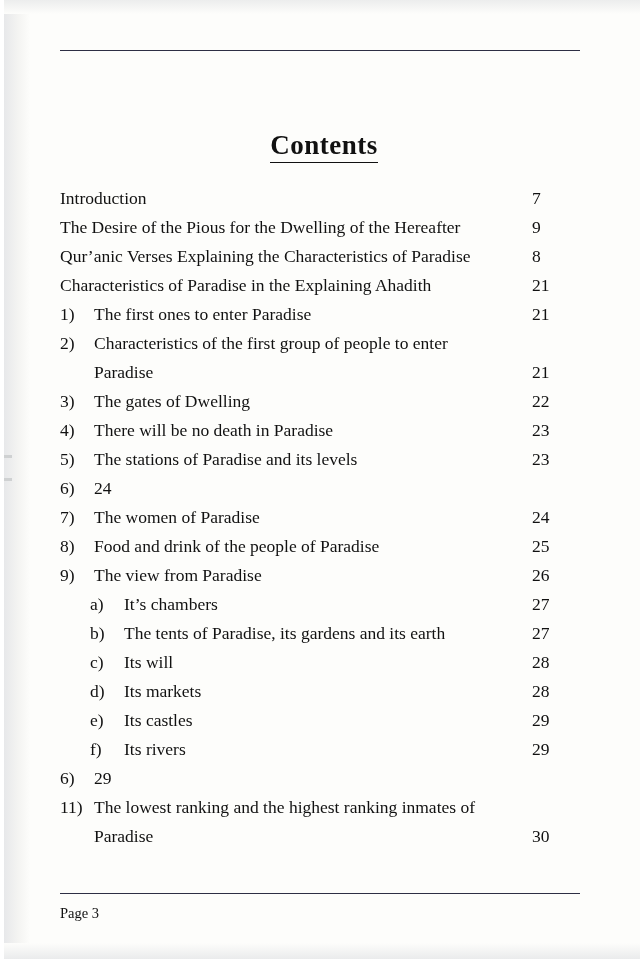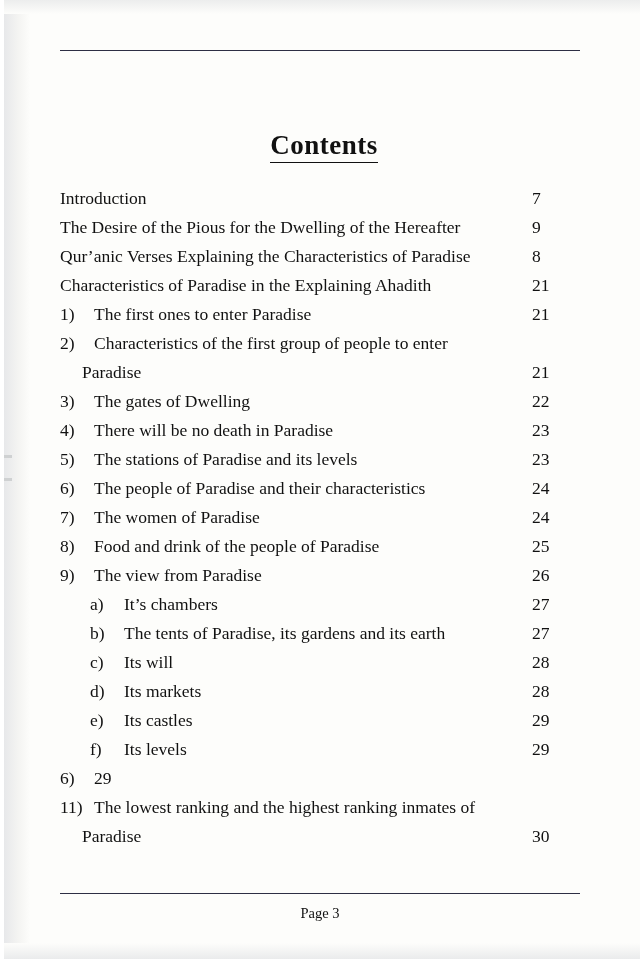--- a/index.html
+++ b/index.html
@@ -113,28 +113,28 @@
   .row .label {
     flex: 1 1 auto;
     padding-right: 8px;
   }
   .row .page-no {
     flex: 0 0 48px;
     width: 48px;
     text-align: left;
   }
   .row.lvl0 .label { margin-left: 0; }
-  .row.cont .label { margin-left: 22px; }
+  .row.cont .label { margin-left: 34px; }
 
   .footer {
     position: absolute;
     left: 56px;
     top: 905px;
     width: 520px;
-    text-align: center;
+    text-align: left;
     font-size: 14.5px;
   }
 </style>
 </head>
 <body>
 
 <div class="page">
   <div class="edge-left"></div>
   <div class="edge-top"></div>
   <div class="edge-bottom"></div>
@@ -188,21 +188,20 @@
         <span class="label">There will be no death in Paradise</span>
         <span class="page-no">23</span>
       </div>
       <div class="row">
         <span class="num-col">5)</span>
         <span class="label">The stations of Paradise and its levels</span>
         <span class="page-no">23</span>
       </div>
       <div class="row">
         <span class="num-col">6)</span>
-        <span class="label">The people of Paradise and their characteristics</span>
         <span class="page-no">24</span>
       </div>
       <div class="row">
         <span class="num-col">7)</span>
         <span class="label">The women of Paradise</span>
         <span class="page-no">24</span>
       </div>
       <div class="row">
         <span class="num-col">8)</span>
         <span class="label">Food and drink of the people of Paradise</span>
@@ -239,21 +238,21 @@
       </div>
       <div class="row">
         <span class="indent-a"></span>
         <span class="letter-col">e)</span>
         <span class="label">Its castles</span>
         <span class="page-no">29</span>
       </div>
       <div class="row">
         <span class="indent-a"></span>
         <span class="letter-col">f)</span>
-        <span class="label">Its levels</span>
+        <span class="label">Its rivers</span>
         <span class="page-no">29</span>
       </div>
       <div class="row">
         <span class="num-col">6)</span>
         <span class="page-no">29</span>
       </div>
       <div class="row">
         <span class="num-col">11)</span>
         <span class="label">The lowest ranking and the highest ranking inmates of</span>
         <span class="page-no"></span>

